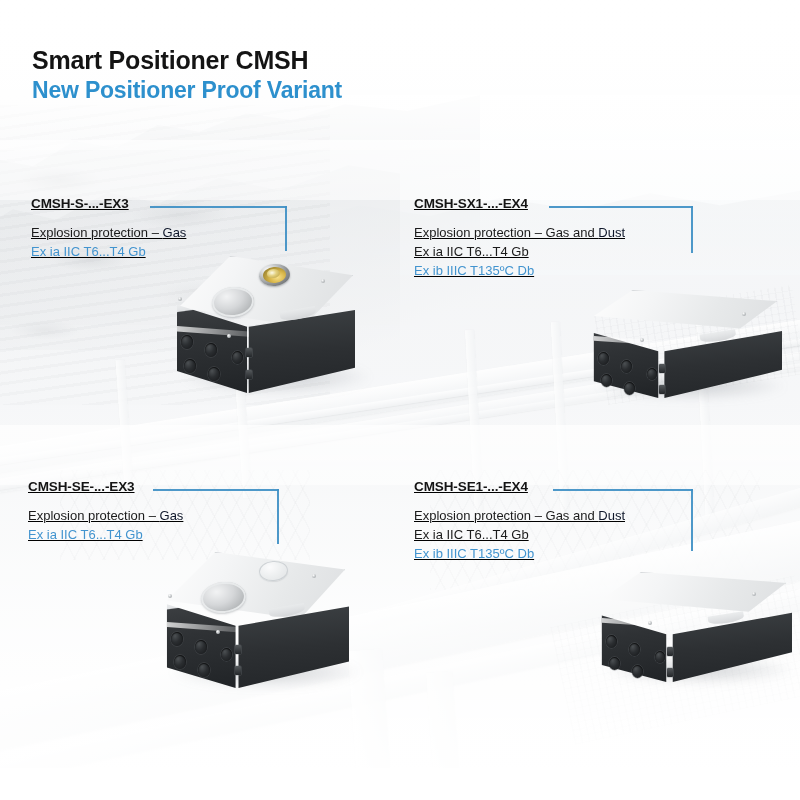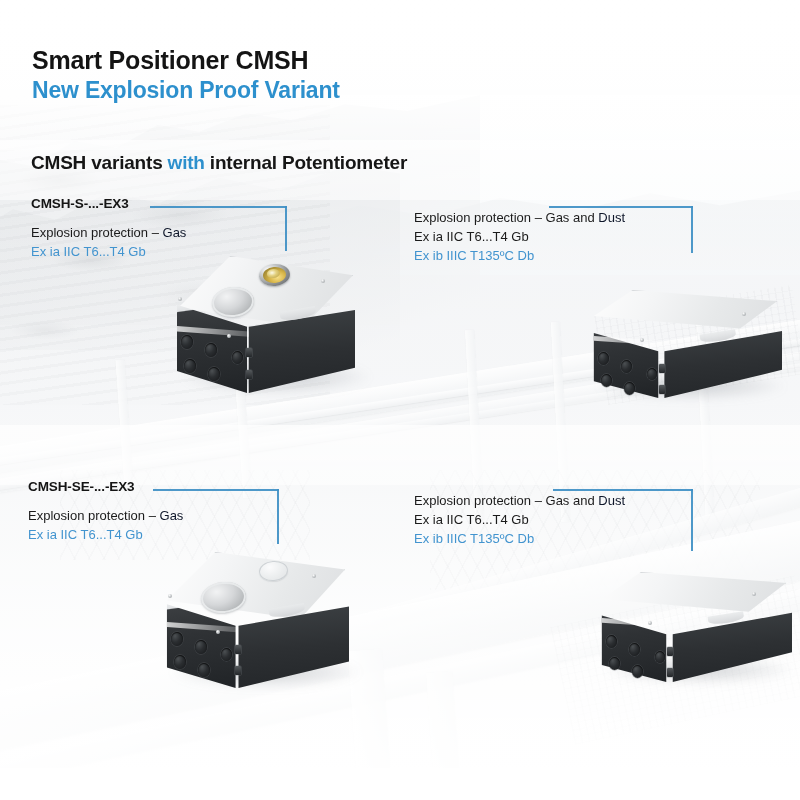--- a/index.html
+++ b/index.html
@@ -115,21 +115,21 @@
     font-size:23px; font-weight:bold; color:#2d90cd; letter-spacing:-.2px; line-height:1.2; margin-top:1px;
   }
 
   .section-head {
     position:absolute; font-size:19px; font-weight:bold; color:#161616; letter-spacing:-.2px; white-space:nowrap;
   }
   .section-head .hl { color:#2d90cd; }
   .sec1 { left:31px; top:152px; }
   .sec2 { left:31px; top:436px; }
 
-  .label-block { position:absolute; }
+  .label-block { position:absolute;text-decoration:underline; }
   .label-code {
     font-size:13.5px; font-weight:bold; color:#141414; letter-spacing:-.1px; white-space:nowrap;
   }
   .label-lines { margin-top:12px; }
   .label-line { font-size:13px; color:#1b1b1b; line-height:1.48; white-space:nowrap; }
   .label-line .blue { color:#0f172a; }
   .label-line.allblue { color:#4294cf; }
 
   .lb1 { left:31px; top:196px; }
   .lb2 { left:414px; top:196px; }
@@ -248,51 +248,52 @@
     <div class="post" style="left:430px;top:672px;width:26px;height:110px;transform:rotate(-4deg);background:linear-gradient(90deg,#fbfcfc,#eceef0);"></div>
 
     <div class="bg-wash"></div>
     <div class="bg-topwash"></div>
     <div class="bg-textwash-a"></div>
     <div class="bg-textwash-b"></div>
   </div>
 
   <div class="title-block">
     <div class="title-main">Smart Positioner CMSH</div>
-    <div class="title-sub">New Explosion Proof Variant</div>
-  </div>
-
-  <div class="section-head sec1"><span>CMSH variants </span><span class="hl">with</span><span> internal Potentiometer</span></div>
+    <div class="title-sub">New Positioner Proof Variant</div>
+  </div>
+
 
 
   <div class="label-block lb1">
     <div class="label-code">CMSH-S-...-EX3</div>
     <div class="label-lines">
       <div class="label-line"><span>Explosion protection – </span><span class="blue">Gas</span></div>
       <div class="label-line allblue">Ex ia IIC T6...T4 Gb</div>
     </div>
   </div>
 
   <div class="label-block lb2">
+    <div class="label-code">CMSH-SX1-...-EX4</div>
     <div class="label-lines">
       <div class="label-line"><span>Explosion protection – Gas and </span><span class="blue">Dust</span></div>
       <div class="label-line">Ex ia IIC T6...T4 Gb</div>
       <div class="label-line allblue">Ex ib IIIC T135ºC Db</div>
     </div>
   </div>
 
   <div class="label-block lb3">
     <div class="label-code">CMSH-SE-...-EX3</div>
     <div class="label-lines">
       <div class="label-line"><span>Explosion protection – </span><span class="blue">Gas</span></div>
       <div class="label-line allblue">Ex ia IIC T6...T4 Gb</div>
     </div>
   </div>
 
   <div class="label-block lb4">
+    <div class="label-code">CMSH-SE1-...-EX4</div>
     <div class="label-lines">
       <div class="label-line"><span>Explosion protection – Gas and </span><span class="blue">Dust</span></div>
       <div class="label-line">Ex ia IIC T6...T4 Gb</div>
       <div class="label-line allblue">Ex ib IIIC T135ºC Db</div>
     </div>
   </div>
 
   <div class="leader">
     <div class="h" style="left:150px;top:206px;width:137px;"></div>
     <div class="v" style="left:285.4px;top:206px;height:45px;"></div>

